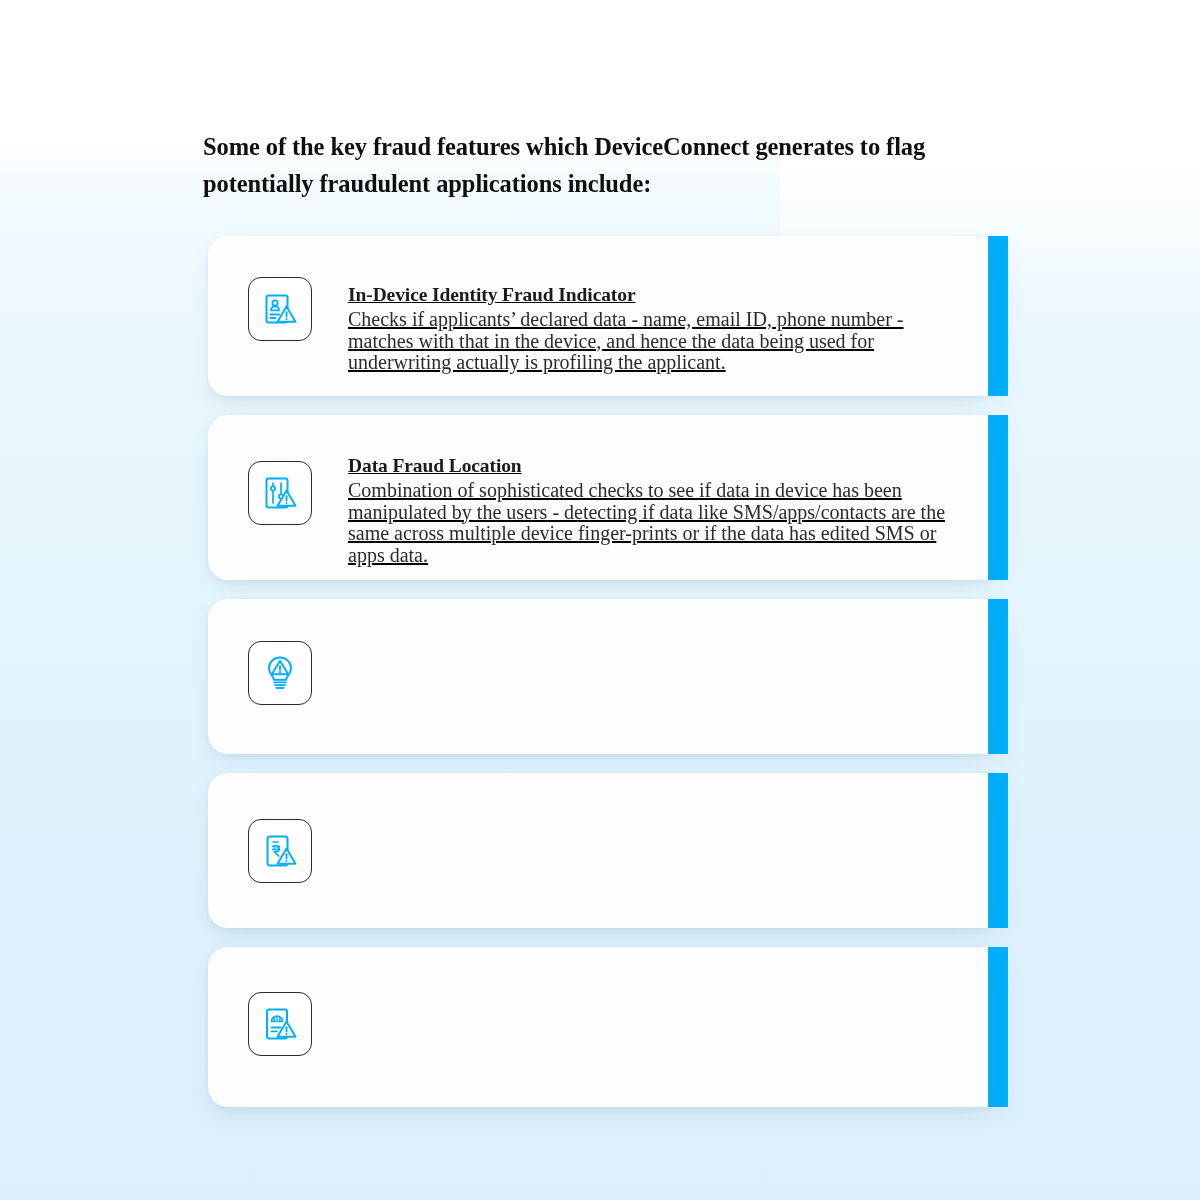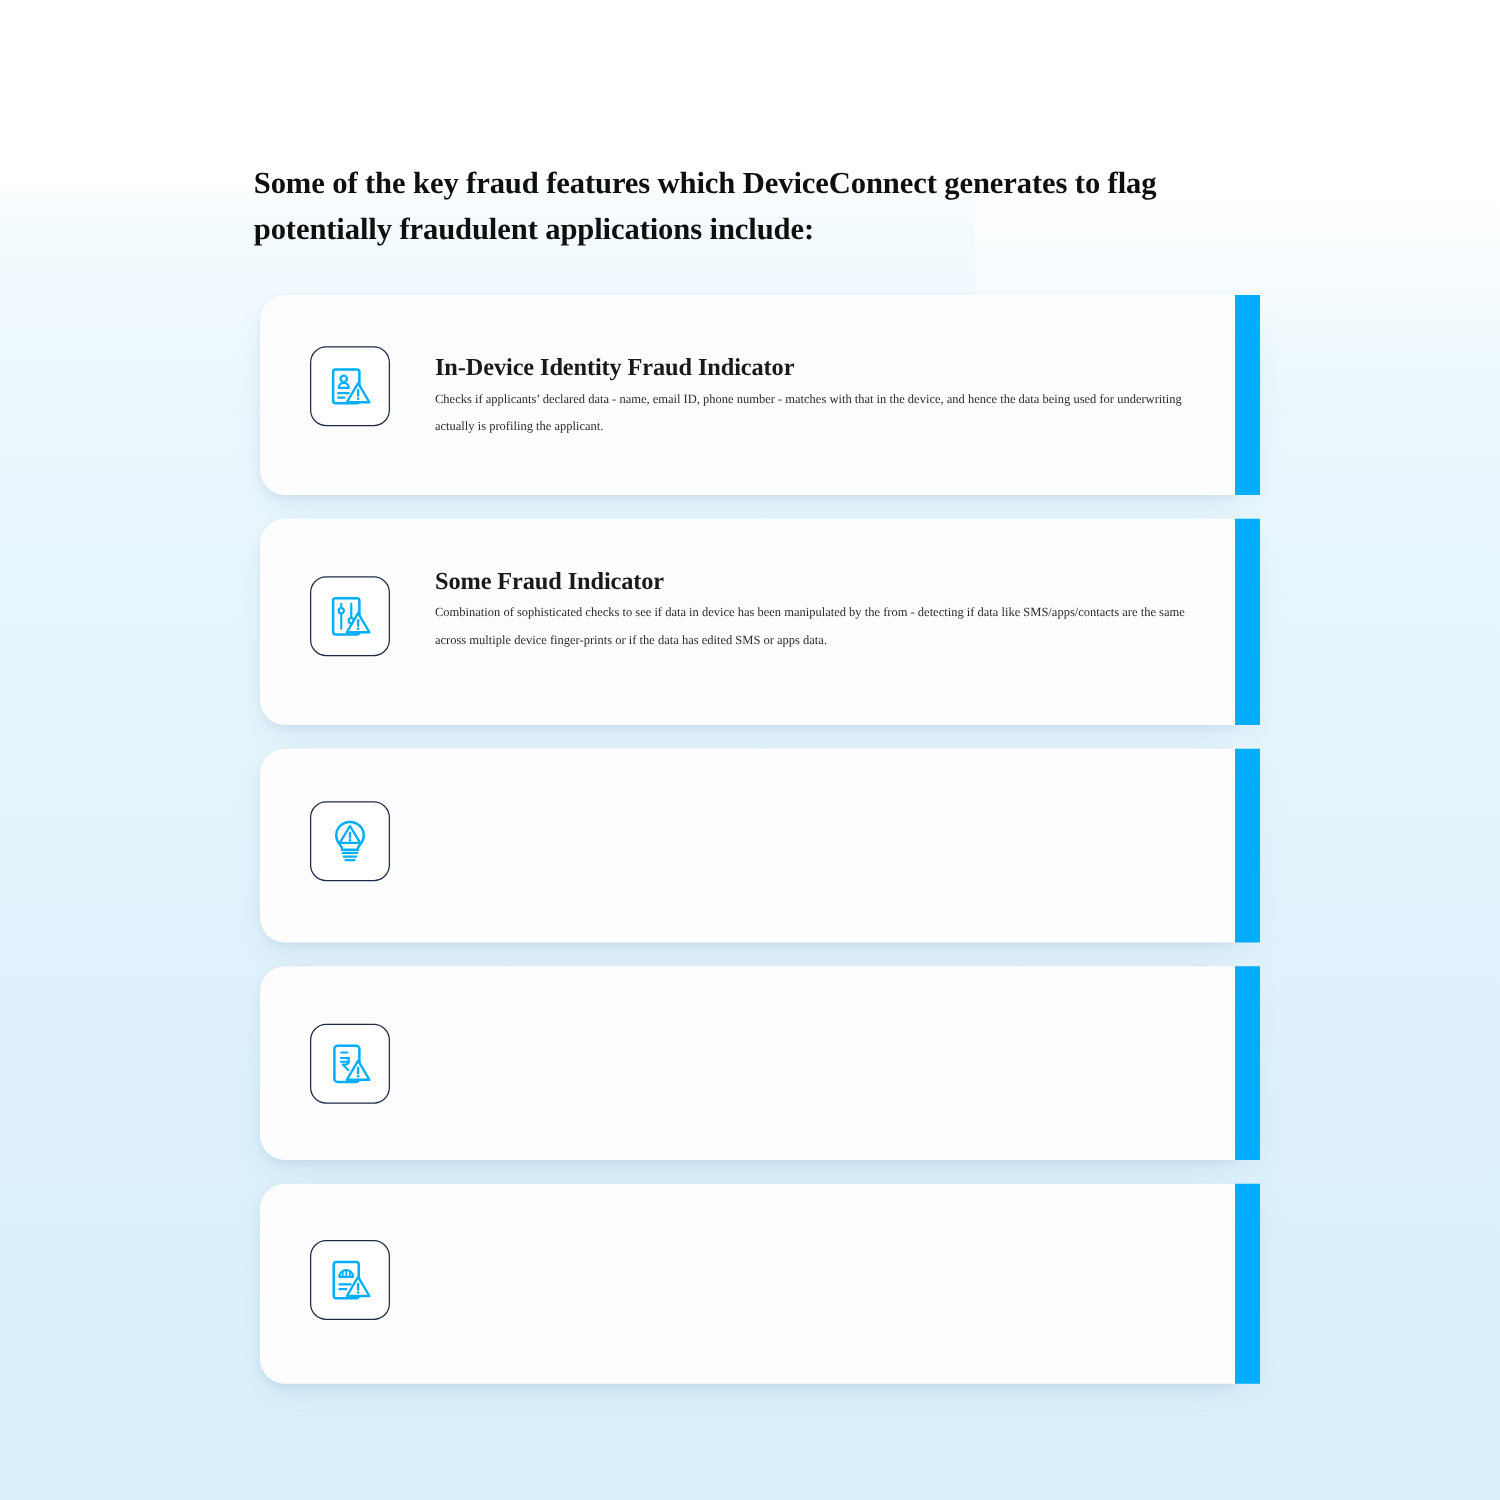--- a/index.html
+++ b/index.html
@@ -120,31 +120,32 @@
     align-items: center;
     justify-content: center;
   }
   .icon-box svg { display: block; }
 
   
   .card-text {
     position: absolute;
     left: 140px;
     width: 620px;
+    text-decoration: underline;
   }
   .card-title {
     font-size: 19.5px;
     font-weight: bold;
     color: #1a1a1c;
     line-height: 26px;
     margin: 0 0 1px 0;
     letter-spacing: -0.1px;
   }
   .card-desc {
-    font-size: 10px;
+    font-size: 20px;
     color: #2b2b2e;
     line-height: 21.5px;
     margin: 0;
   }
 
   
   .off-1 .icon-box { top: 41px; }
   .off-1 .card-text { top: 46px; }
   .off-2 .icon-box { top: 46px; }
   .off-2 .card-text { top: 38px; }
@@ -197,22 +198,22 @@
             <line x1="13" y1="10" x2="13" y2="30" stroke="#00aefb" stroke-width="1.7" stroke-linecap="round"></line>
             <line x1="21" y1="10" x2="21" y2="30" stroke="#00aefb" stroke-width="1.7" stroke-linecap="round"></line>
             <circle cx="13" cy="15.5" r="2.1" stroke="#00aefb" stroke-width="1.7" fill="#ffffff"></circle>
             <circle cx="21" cy="23.5" r="2.1" stroke="#00aefb" stroke-width="1.7" fill="#ffffff"></circle>
             <path d="M26.5 17.5 L35.5 32.8 H17.5 Z" stroke="#00aefb" stroke-width="1.9" fill="#ffffff" stroke-linejoin="round"></path>
             <line x1="26.5" y1="23.2" x2="26.5" y2="27.5" stroke="#00aefb" stroke-width="1.9" stroke-linecap="round"></line>
             <circle cx="26.5" cy="30" r="1.05" fill="#00aefb"></circle>
           </svg>
         </div>
         <div class="card-text">
-          <p class="card-title">Some Fraud Indicator</p>
-          <p class="card-desc">Combination of sophisticated checks to see if data in device has been manipulated by the from  - detecting if data like SMS/apps/contacts are the same across multiple device finger-prints or if the data has edited SMS or apps data.</p>
+          <p class="card-title">Data Fraud Location</p>
+          <p class="card-desc">Combination of sophisticated checks to see if data in device has been manipulated by the users  - detecting if data like SMS/apps/contacts are the same across multiple device finger-prints or if the data has edited SMS or apps data.</p>
         </div>
       </div>
       <div class="accent-bar"></div>
     </div>
 
     <div class="card-wrap off-3">
       <div class="card h-155">
         <div class="icon-box">
           <svg width="40" height="40" viewBox="0 0 40 40" fill="none">
             <path d="M20 4.5 c-6.2 0 -11 4.8 -11 10.8 c0 4.3 2.3 6.6 3.6 8.3 c0.9 1.2 1.2 2 1.2 3.1 h12.4 c0 -1.1 0.3 -1.9 1.2 -3.1 c1.3 -1.7 3.6 -4 3.6 -8.3 c0 -6 -4.8 -10.8 -11 -10.8 z" stroke="#00aefb" stroke-width="2" fill="none"></path>

